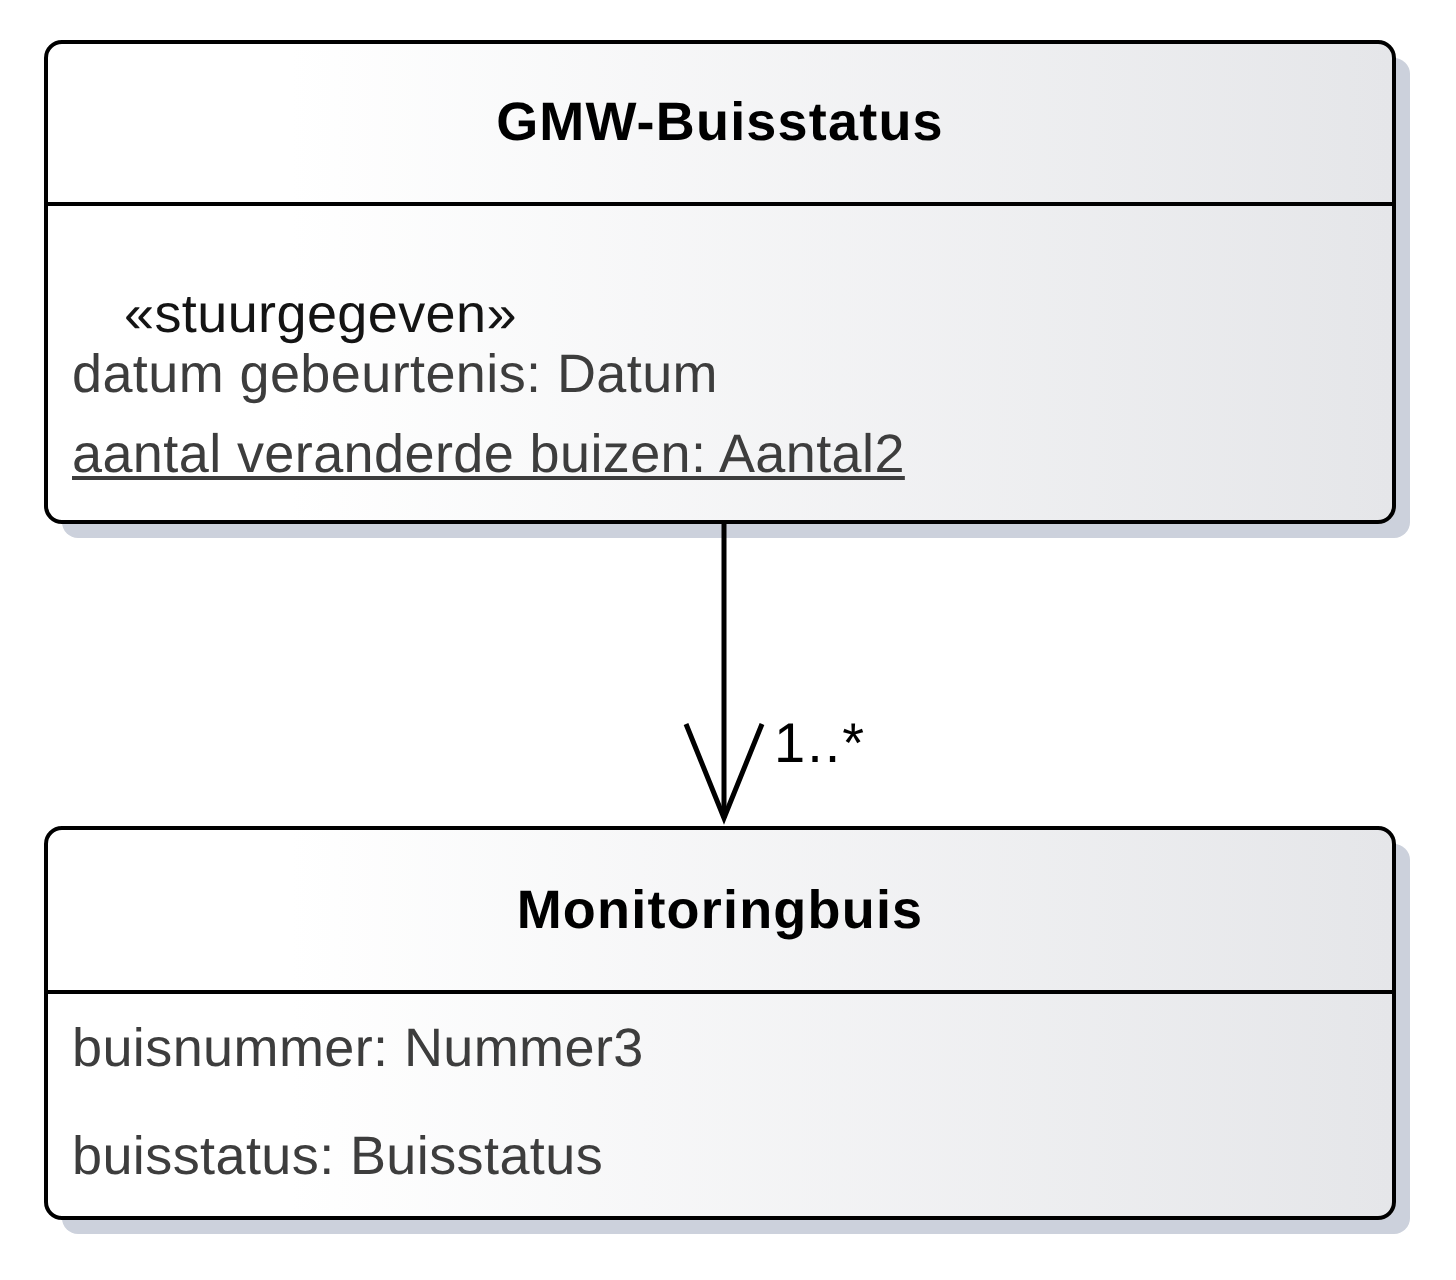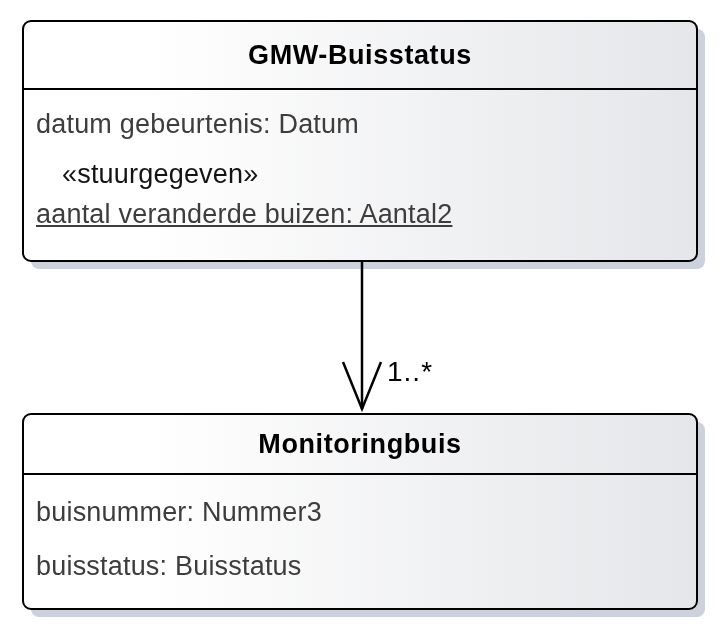--- a/index.html
+++ b/index.html
@@ -21,39 +21,39 @@
     width: 676px;
     border: 2px solid #000000;
     border-radius: 9px;
     background: linear-gradient(to right, #ffffff 18%, #e5e6e9 100%);
     box-shadow: 8px 8px 0 -1px #ccd1dc;
   }
   .class-top    { top: 20px;  height: 242px; }
   .class-bottom { top: 413px; height: 197px; }
 
   .class-title {
-    height: 68px;
+    height: 81px;
     border-bottom: 2px solid #000000;
     display: flex;
     align-items: center;
     justify-content: center;
     font-size: 27px;
     font-weight: bold;
     letter-spacing: 0.6px;
     color: #000000;
   }
-  .class-bottom .class-title { height: 60px; }
+  .class-bottom .class-title { height: 82px; }
 
   .class-attrs {
     padding: 19px 10px 0 12px;
     font-size: 27px;
     letter-spacing: 0.2px;
     color: #3d3d3d;
   }
-  .class-bottom .class-attrs { padding-top: 22px; }
+  .class-bottom .class-attrs { padding-top: 12px; }
   .attr { line-height: 30px; white-space: nowrap; }
   .stereotype {
     margin-top: 20px;
     margin-left: 26px;
     color: #141414;
   }
   .gap-md { margin-top: 10px; text-decoration: underline; }
   .gap-sm { margin-top: 24px; }
 
   .assoc-svg {
@@ -77,22 +77,22 @@
   }
 </style>
 </head>
 <body>
 
 <div class="diagram">
 
   <div class="uml-class class-top">
     <div class="class-title">GMW-Buisstatus</div>
     <div class="class-attrs">
+      <div class="attr stereotype">«stuurgegeven»</div>
       <div class="attr">datum gebeurtenis: Datum</div>
-      <div class="attr stereotype">«stuurgegeven»</div>
       <div class="attr gap-md">aantal veranderde buizen: Aantal2</div>
     </div>
   </div>
 
   <svg class="assoc-svg" viewBox="0 0 728 640" xmlns="http://www.w3.org/2000/svg" aria-hidden="true">
     <line x1="362" y1="262" x2="362" y2="409"></line>
     <polyline points="343,362 362,409 381,362"></polyline>
   </svg>
   <div class="multiplicity">1..*</div>
 

